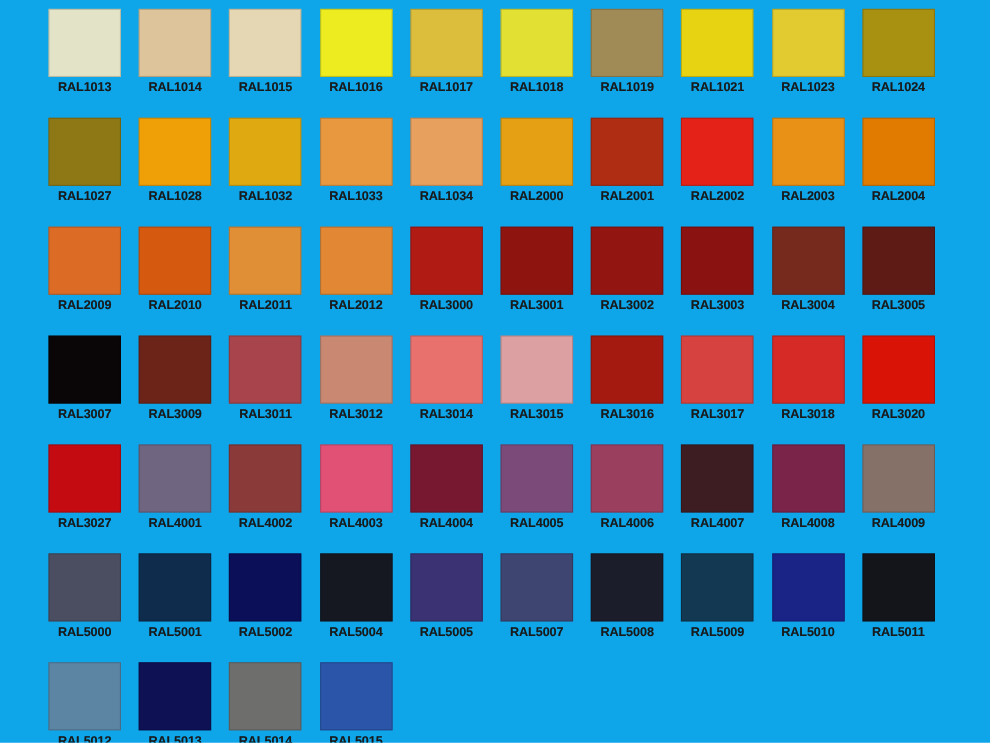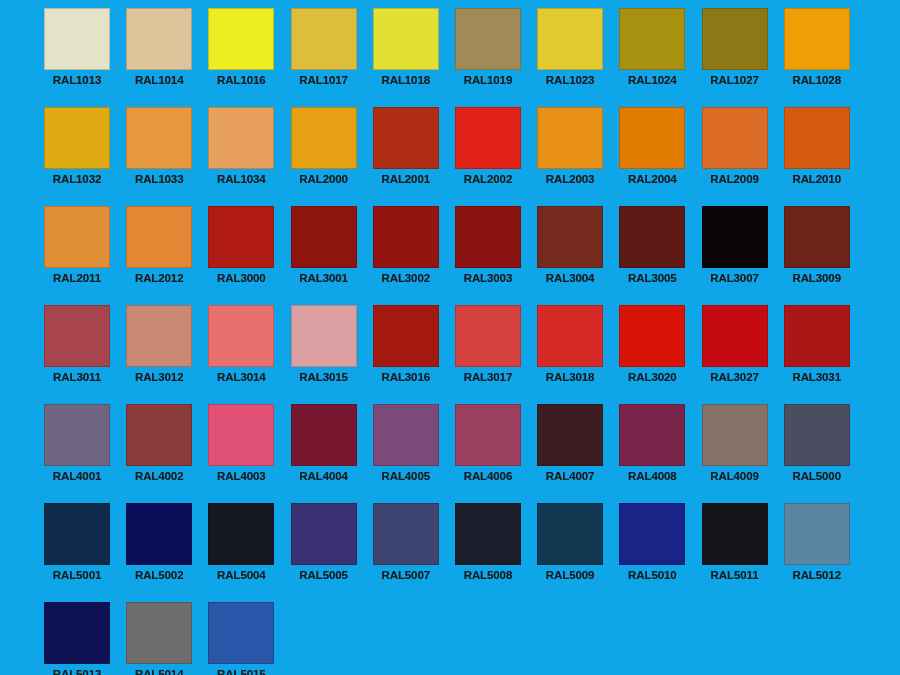--- a/index.html
+++ b/index.html
@@ -67,36 +67,44 @@
   <div class="chart-grid">
       <div class="swatch-cell">
         <div class="swatch-chip" style="background: rgb(227, 228, 199);"></div>
         <div class="swatch-label">RAL1013</div>
       </div>
       <div class="swatch-cell">
         <div class="swatch-chip" style="background: rgb(221, 196, 154);"></div>
         <div class="swatch-label">RAL1014</div>
       </div>
       <div class="swatch-cell">
+        <div class="swatch-chip" style="background: rgb(230, 215, 180);"></div>
+        <div class="swatch-label">RAL1015</div>
+      </div>
+      <div class="swatch-cell">
         <div class="swatch-chip" style="background: rgb(237, 236, 33);"></div>
         <div class="swatch-label">RAL1016</div>
       </div>
       <div class="swatch-cell">
         <div class="swatch-chip" style="background: rgb(221, 190, 60);"></div>
         <div class="swatch-label">RAL1017</div>
       </div>
       <div class="swatch-cell">
         <div class="swatch-chip" style="background: rgb(227, 224, 52);"></div>
         <div class="swatch-label">RAL1018</div>
       </div>
       <div class="swatch-cell">
         <div class="swatch-chip" style="background: rgb(160, 139, 86);"></div>
         <div class="swatch-label">RAL1019</div>
       </div>
       <div class="swatch-cell">
+        <div class="swatch-chip" style="background: rgb(232, 211, 19);"></div>
+        <div class="swatch-label">RAL1021</div>
+      </div>
+      <div class="swatch-cell">
         <div class="swatch-chip" style="background: rgb(226, 202, 49);"></div>
         <div class="swatch-label">RAL1023</div>
       </div>
       <div class="swatch-cell">
         <div class="swatch-chip" style="background: rgb(168, 145, 16);"></div>
         <div class="swatch-label">RAL1024</div>
       </div>
       <div class="swatch-cell">
         <div class="swatch-chip" style="background: rgb(142, 120, 21);"></div>
         <div class="swatch-label">RAL1027</div>
@@ -213,24 +221,20 @@
         <div class="swatch-chip" style="background: rgb(213, 42, 38);"></div>
         <div class="swatch-label">RAL3018</div>
       </div>
       <div class="swatch-cell">
         <div class="swatch-chip" style="background: rgb(217, 20, 6);"></div>
         <div class="swatch-label">RAL3020</div>
       </div>
       <div class="swatch-cell">
         <div class="swatch-chip" style="background: rgb(196, 11, 18);"></div>
         <div class="swatch-label">RAL3027</div>
-      </div>
-      <div class="swatch-cell">
-        <div class="swatch-chip" style="background: rgb(171, 22, 22);"></div>
-        <div class="swatch-label">RAL3031</div>
       </div>
       <div class="swatch-cell">
         <div class="swatch-chip" style="background: rgb(111, 101, 128);"></div>
         <div class="swatch-label">RAL4001</div>
       </div>
       <div class="swatch-cell">
         <div class="swatch-chip" style="background: rgb(138, 59, 57);"></div>
         <div class="swatch-label">RAL4002</div>
       </div>
       <div class="swatch-cell">

